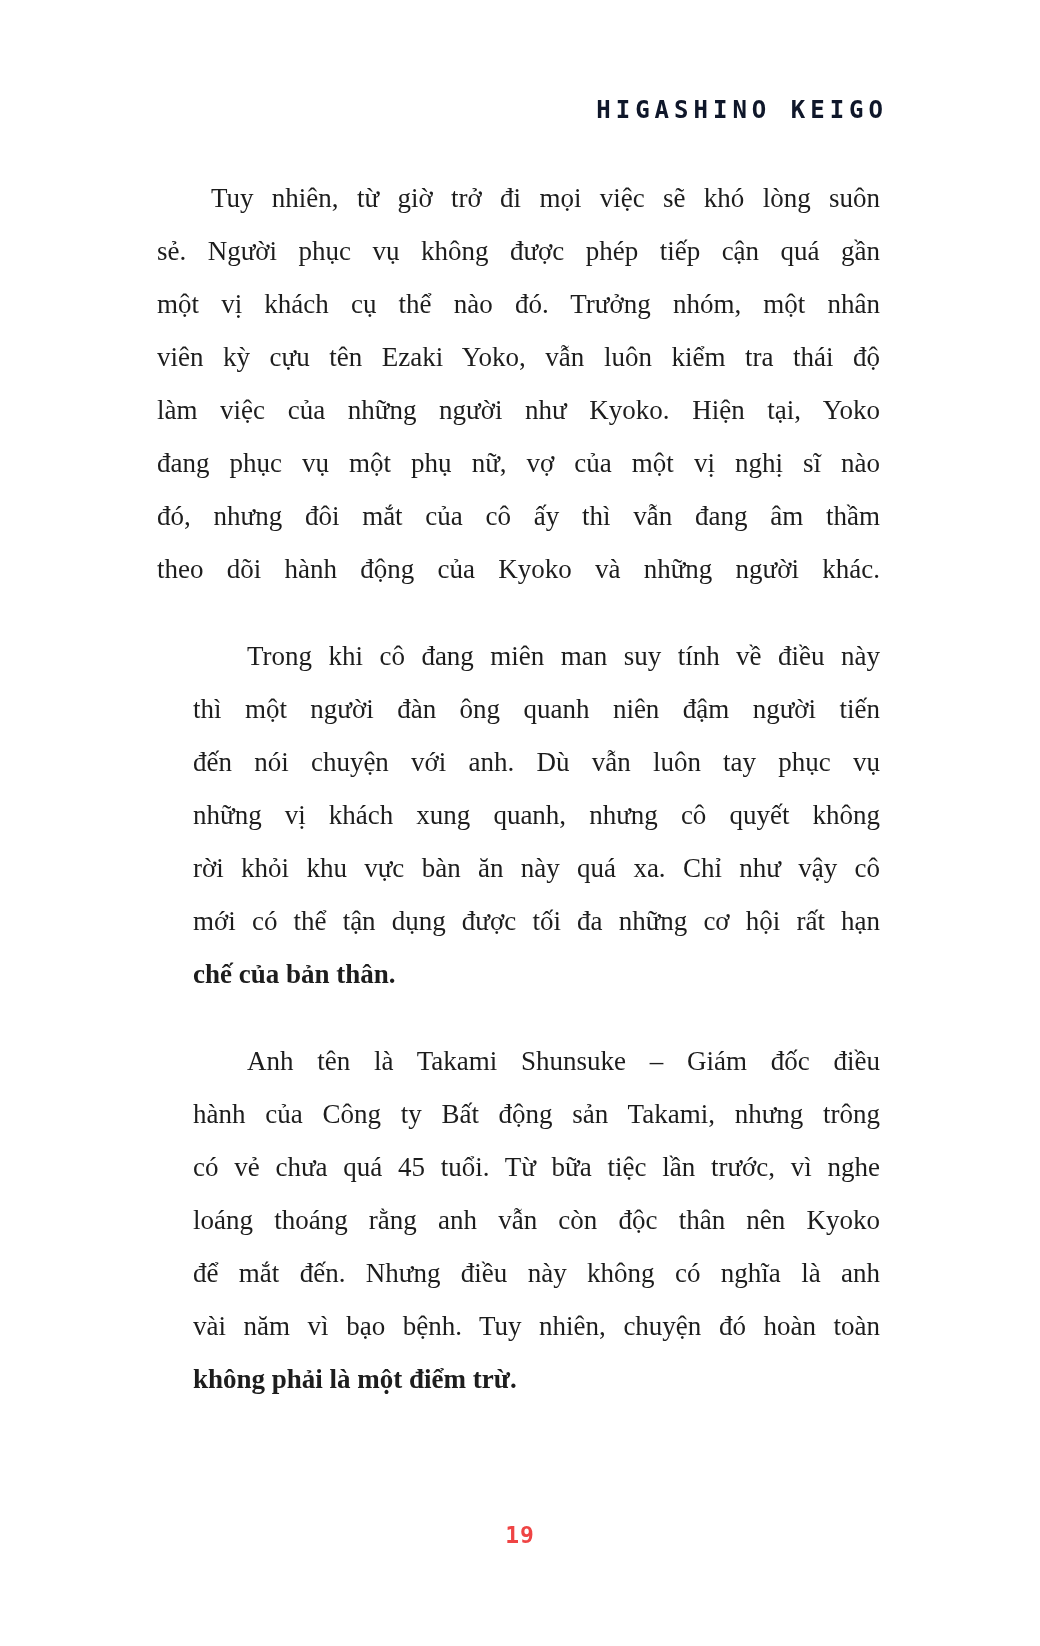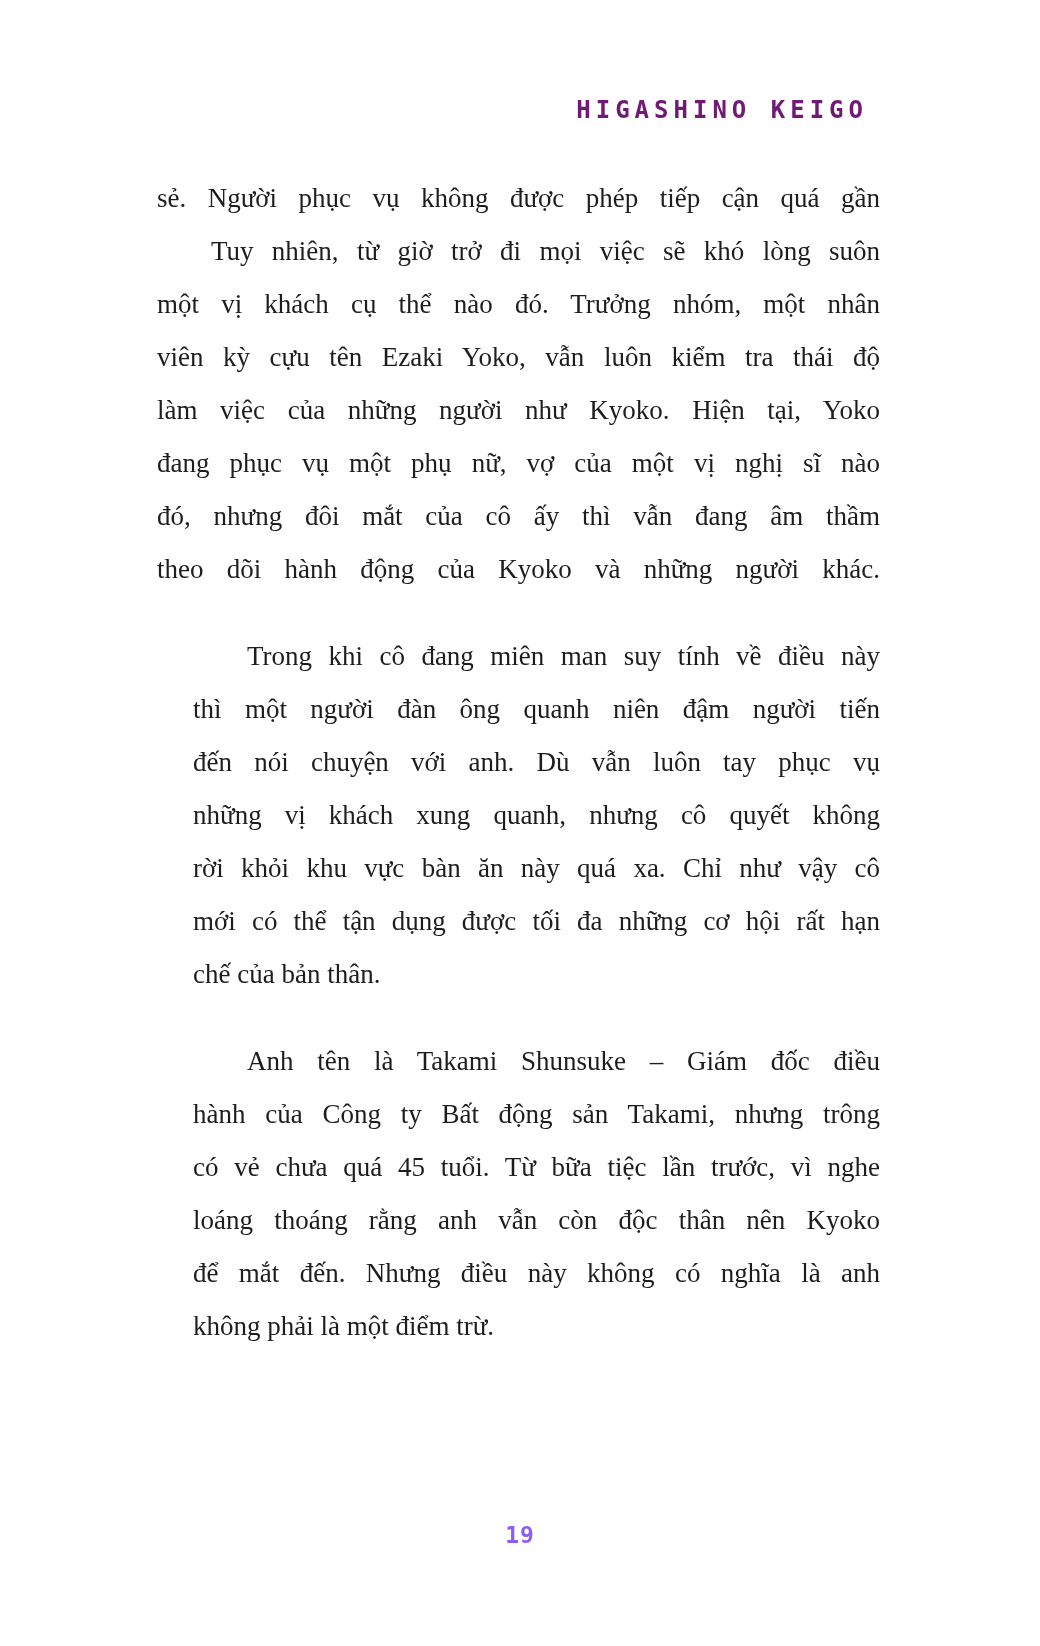--- a/index.html
+++ b/index.html
@@ -12,26 +12,26 @@
     width: 1040px;
     height: 1646px;
     background: #ffffff;
     overflow: hidden;
     font-family: "Liberation Serif", "DejaVu Serif", serif;
     color: #1d1d1d;
   }
   .running-head {
     position: absolute;
     top: 96px;
-    right: 172px;
+    right: 152px;
     font-family: "DejaVu Sans Mono", monospace;
     font-weight: bold;
     font-size: 24px;
     letter-spacing: 5px;
-    color: #701a75;
+    color: #0f172a;
     white-space: nowrap;
   }
   .text-block {
     position: absolute;
     top: 172px;
     left: 157px;
     width: 723px;
     font-size: 27px;
   }
   .para {
@@ -46,46 +46,47 @@
     line-height: 53px;
     text-align: justify;
     text-align-last: justify;
     white-space: nowrap;
   }
   .line.first {
     text-indent: 54px;
   }
   .line.last {
     text-align-last: left;
+    font-weight: bold;
   }
   .page-number {
     position: absolute;
     top: 1522px;
     left: 0;
     width: 100%;
     text-align: center;
     font-family: "DejaVu Sans Mono", monospace;
     font-weight: bold;
     font-size: 23px;
     letter-spacing: 1px;
-    color: #8b5cf6;
+    color: #ef4444;
   }
 </style>
 </head>
 <body>
 
 <div class="page">
 
   <div class="running-head">HIGASHINO KEIGO</div>
 
   <div class="text-block">
 
     <div class="para">
+      <div class="line first">Tuy nhiên, từ giờ trở đi mọi việc sẽ khó lòng suôn</div>
       <div class="line">sẻ. Người phục vụ không được phép tiếp cận quá gần</div>
-      <div class="line first">Tuy nhiên, từ giờ trở đi mọi việc sẽ khó lòng suôn</div>
       <div class="line">một vị khách cụ thể nào đó. Trưởng nhóm, một nhân</div>
       <div class="line">viên kỳ cựu tên Ezaki Yoko, vẫn luôn kiểm tra thái độ</div>
       <div class="line">làm việc của những người như Kyoko. Hiện tại, Yoko</div>
       <div class="line">đang phục vụ một phụ nữ, vợ của một vị nghị sĩ nào</div>
       <div class="line">đó, nhưng đôi mắt của cô ấy thì vẫn đang âm thầm</div>
       <div class="line">theo dõi hành động của Kyoko và những người khác.</div>
     </div>
 
     <div class="para">
       <div class="line first">Trong khi cô đang miên man suy tính về điều này</div>
@@ -96,20 +97,21 @@
       <div class="line">mới có thể tận dụng được tối đa những cơ hội rất hạn</div>
       <div class="line last">chế của bản thân.</div>
     </div>
 
     <div class="para">
       <div class="line first">Anh tên là Takami Shunsuke – Giám đốc điều</div>
       <div class="line">hành của Công ty Bất động sản Takami, nhưng trông</div>
       <div class="line">có vẻ chưa quá 45 tuổi. Từ bữa tiệc lần trước, vì nghe</div>
       <div class="line">loáng thoáng rằng anh vẫn còn độc thân nên Kyoko</div>
       <div class="line">để mắt đến. Nhưng điều này không có nghĩa là anh</div>
+      <div class="line">vài năm vì bạo bệnh. Tuy nhiên, chuyện đó hoàn toàn</div>
       <div class="line last">không phải là một điểm trừ.</div>
     </div>
 
   </div>
 
   <div class="page-number">19</div>
 
 </div>
 
 </body></html>

